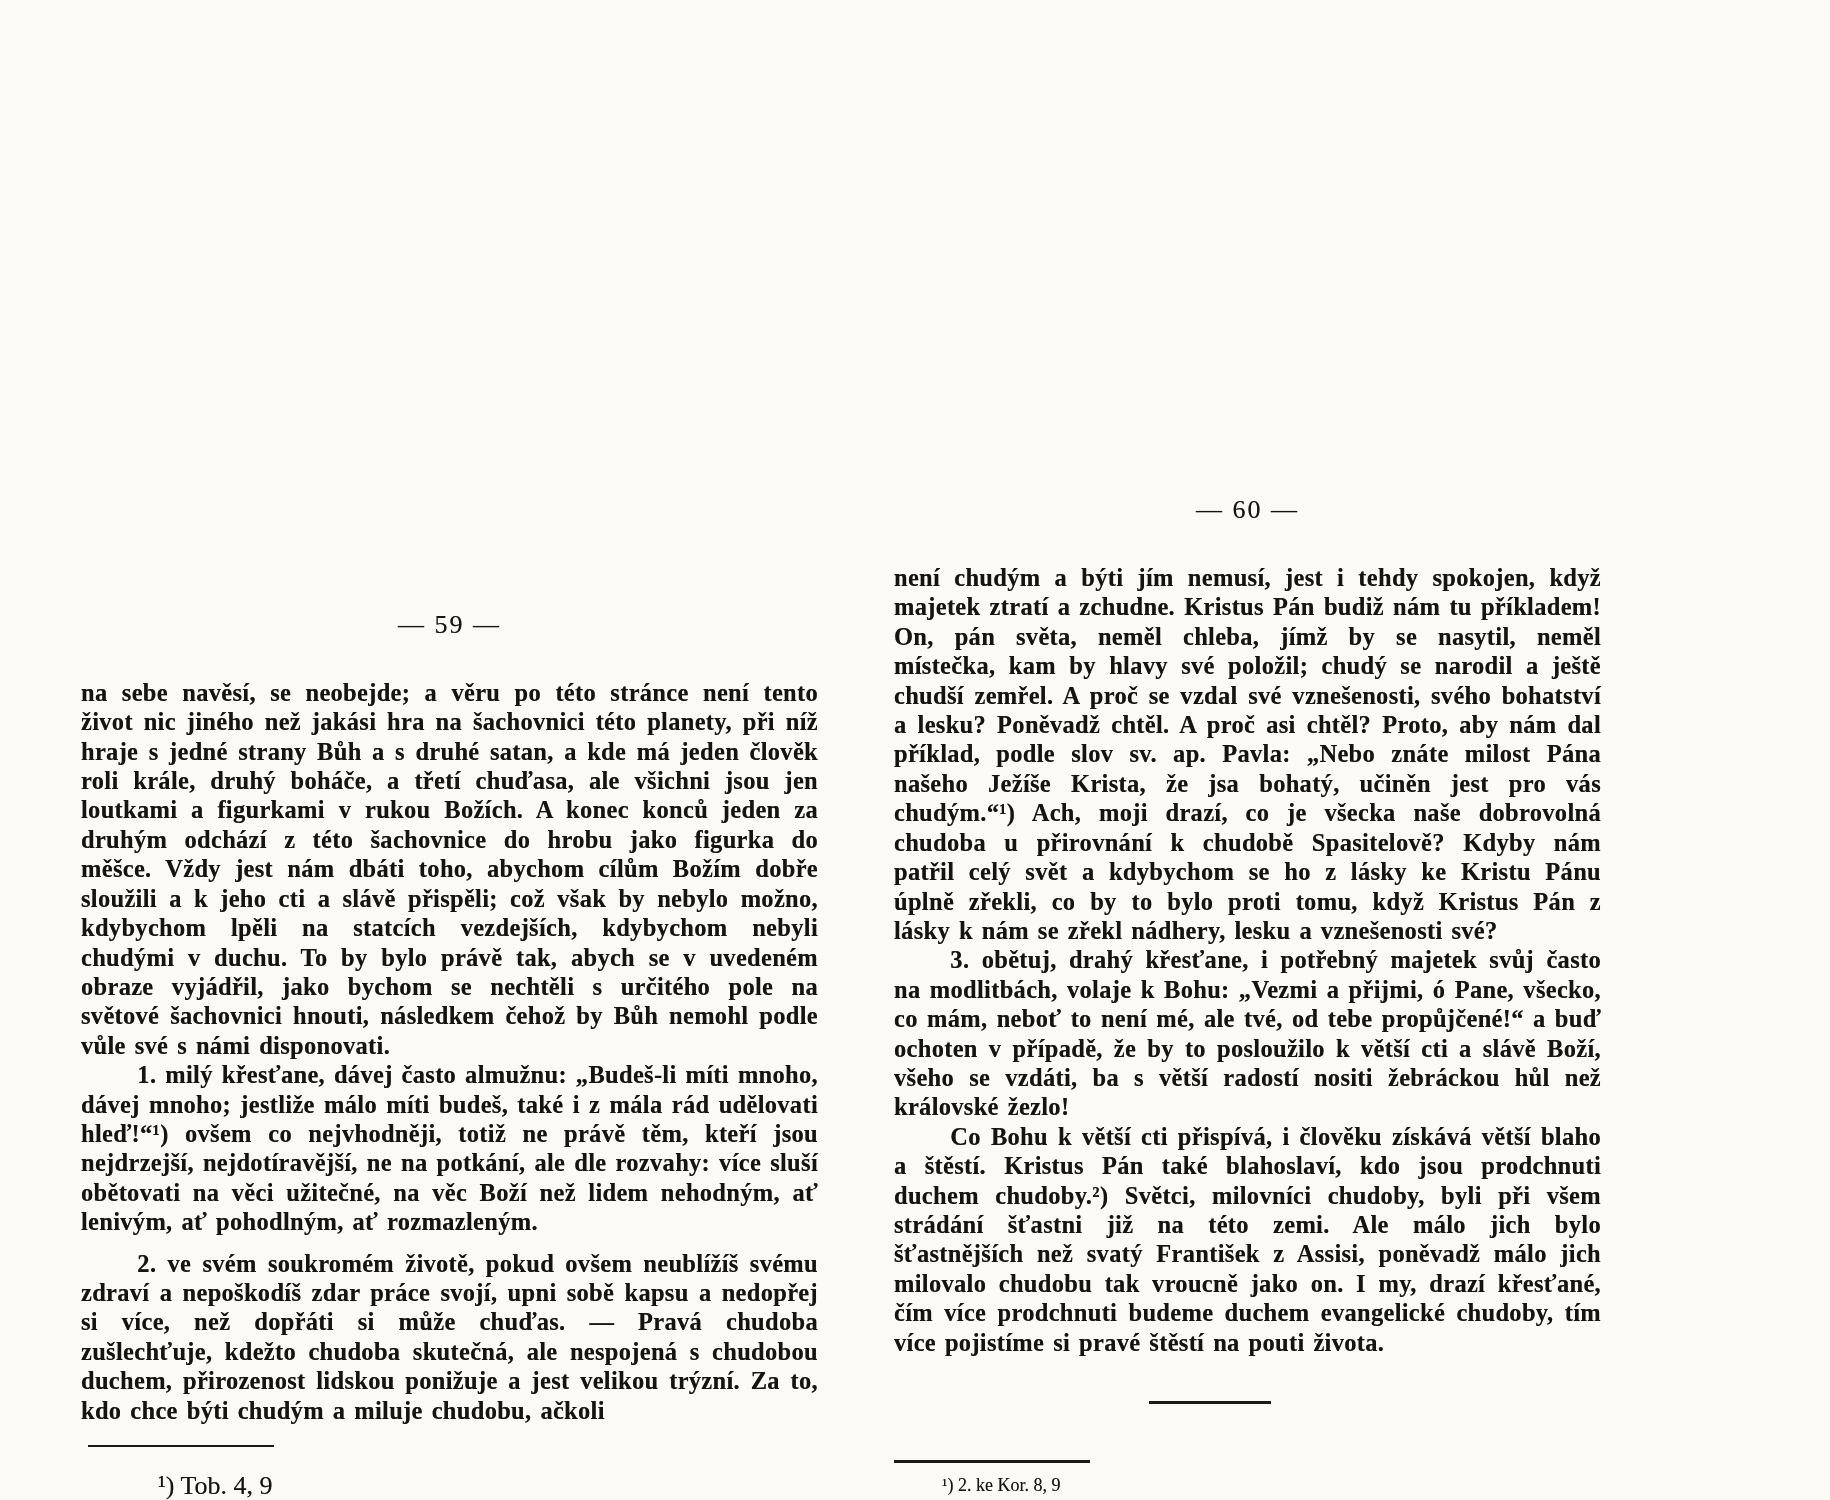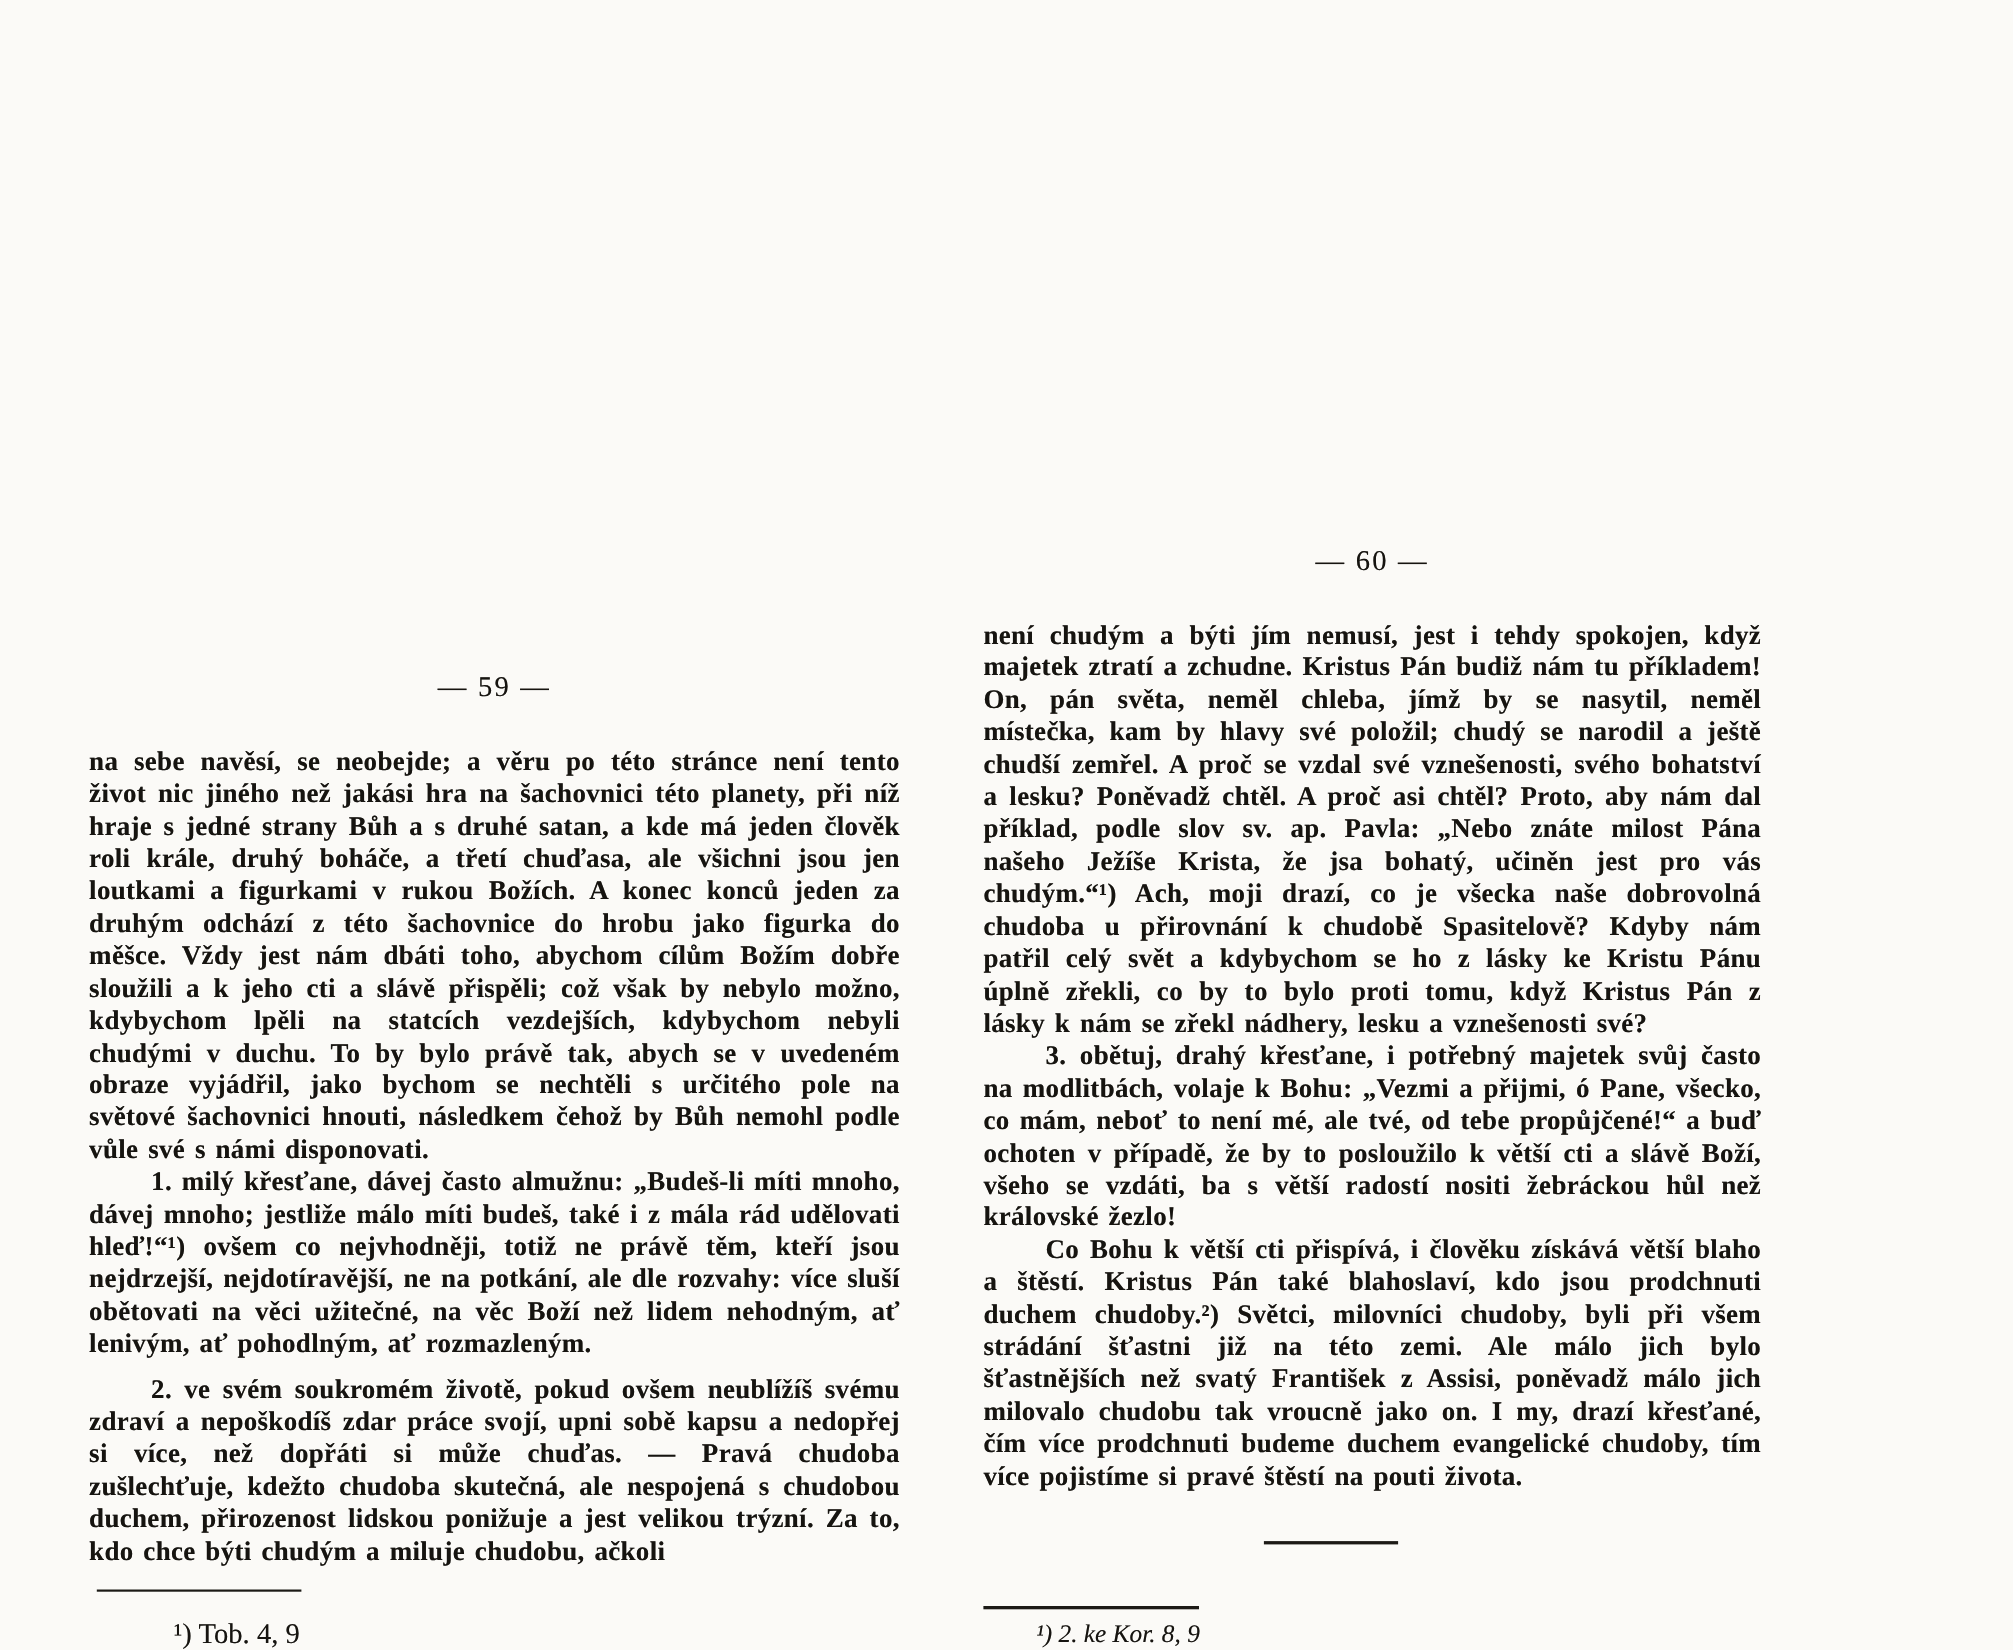--- a/index.html
+++ b/index.html
@@ -69,26 +69,25 @@
     margin-left:255px;
   }
   .footnote-block-right { margin-top:56px; }
   .footnote-rule-right {
     width:196px;
     height:3px;
     background:#1c1a16;
     margin-left:0;
   }
   .footnote-right {
-    font-size:23px;
+    font-size:18px;
     line-height:29px;
     padding-left:48px;
     margin-top:8px;
     text-shadow:0 0 0.4px rgba(20,18,14,.5);
-    font-style:italic;
   }
   .footnote-right + .footnote-right { margin-top:0; }
 </style>
 </head>
 <body>
 
 <div class="spread">
 
   <div class="page page-left">
     <div class="page-number">— 59 —</div>

